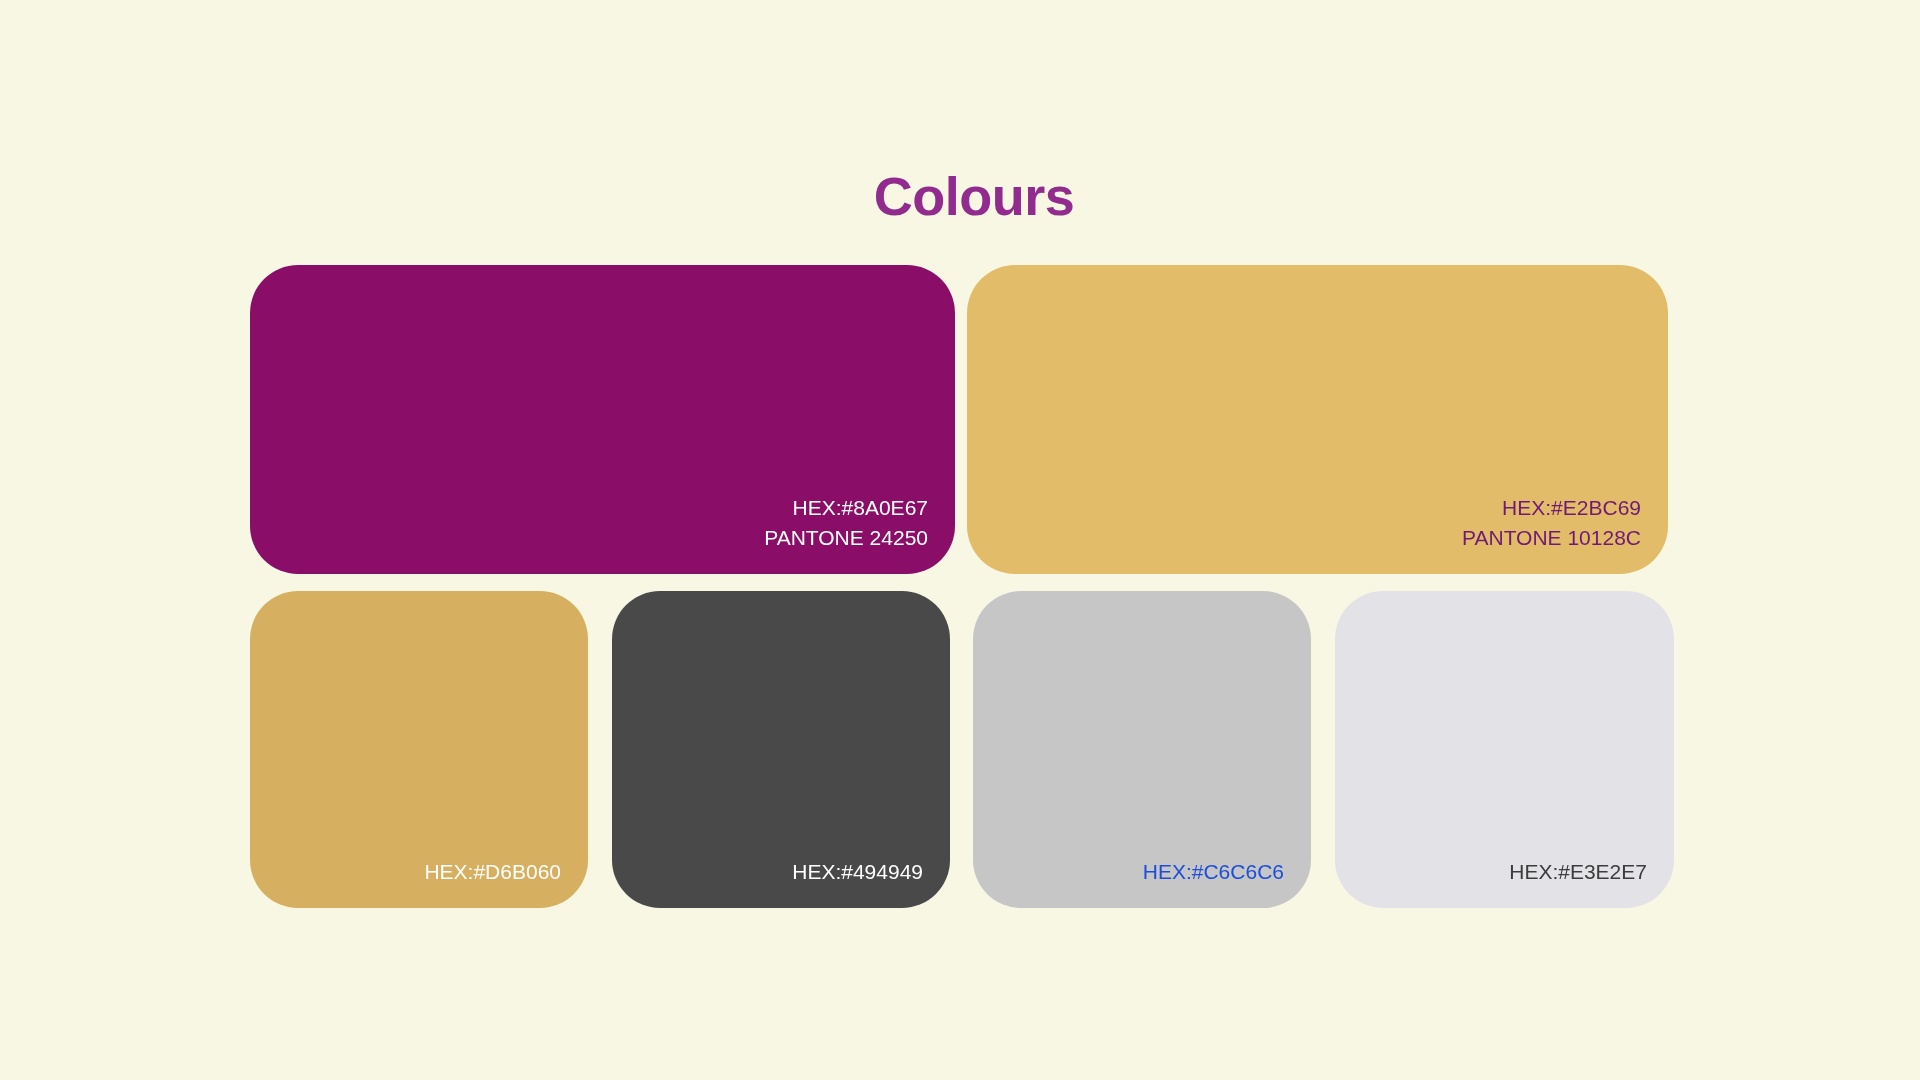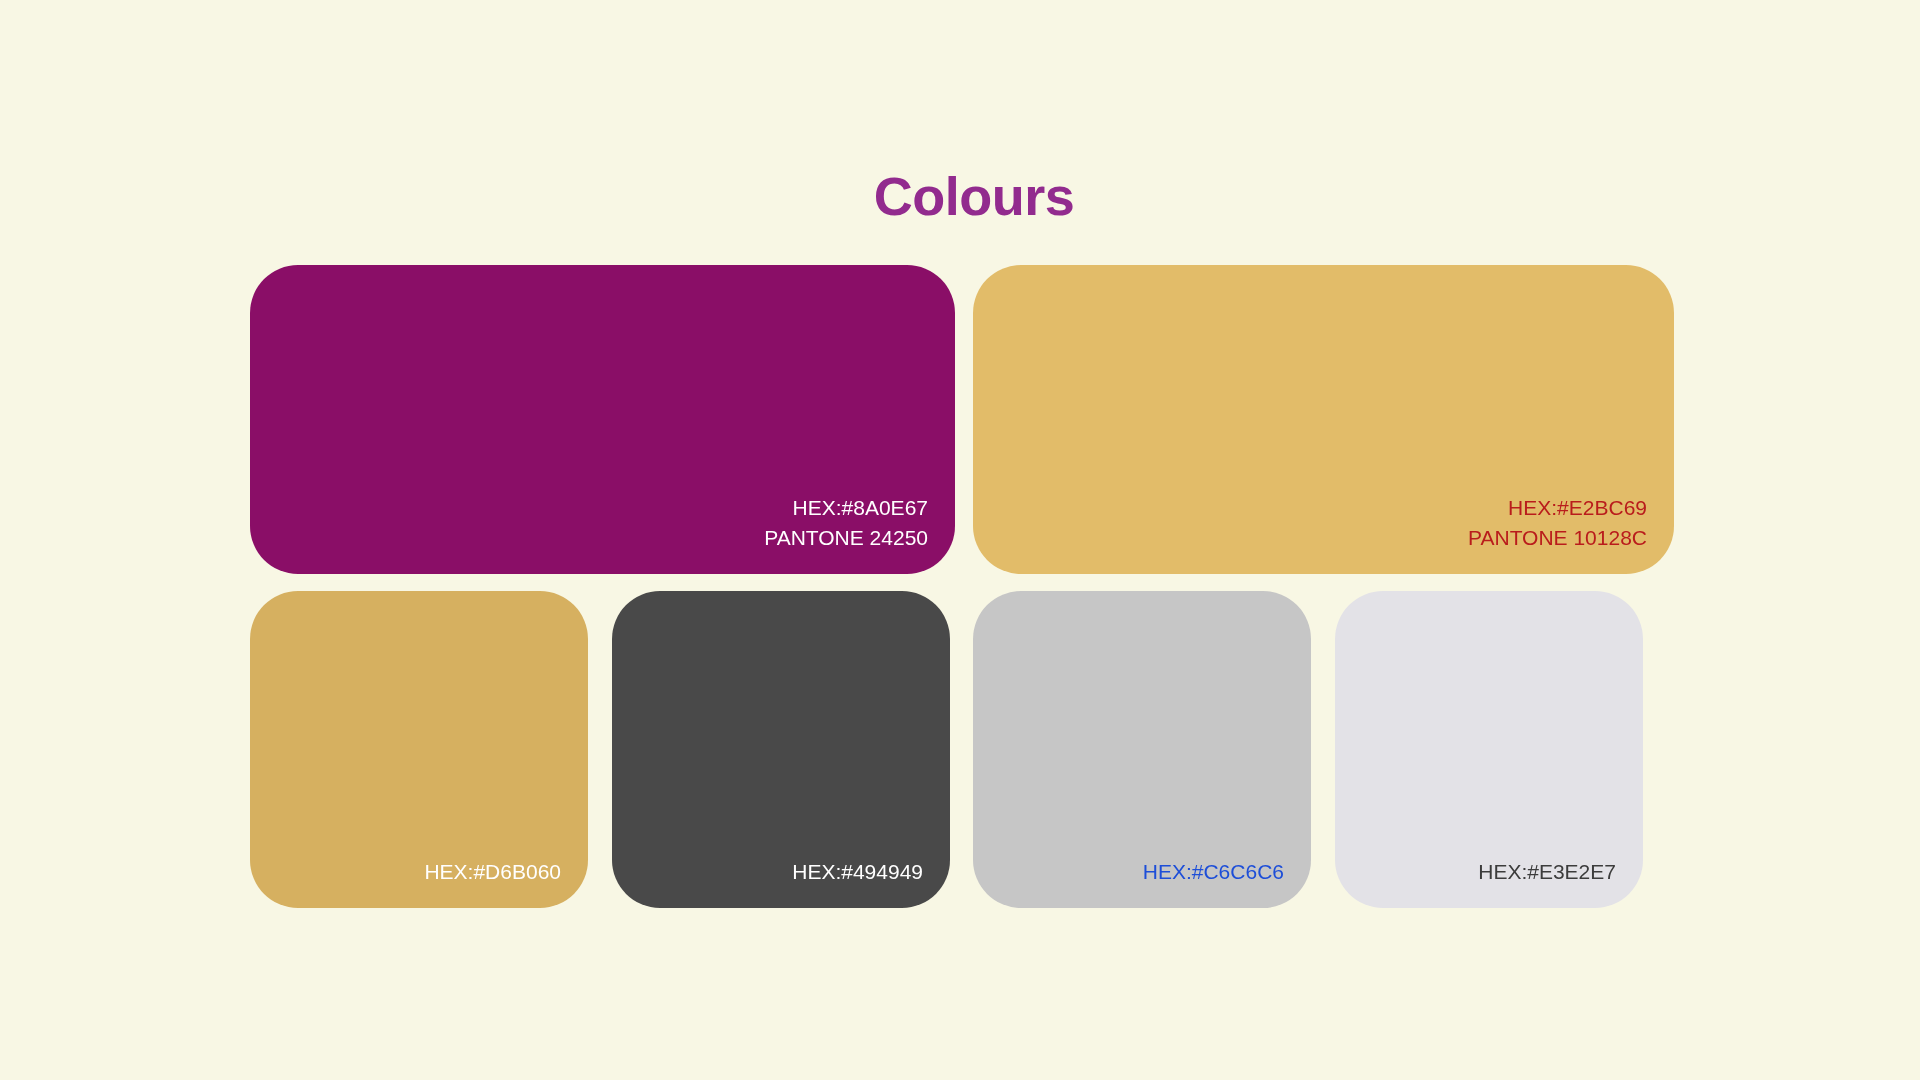--- a/index.html
+++ b/index.html
@@ -67,47 +67,47 @@
     text-align: right;
     line-height: 1.44;
   }
   .swatch-label {
     display: block;
     font-size: 21px;
     font-weight: normal;
     white-space: nowrap;
   }
   
-  .sw-purple { width: 705px; margin-right: 18px; }
+  .sw-purple { width: 705px; margin-right: 12px; }
   .sw-gold-lg { width: 701px; }
   
   .sw-gold-sm { width: 338px; margin-right: 24px; }
   .sw-dark    { width: 338px; margin-right: 23px; }
   .sw-grey    { width: 338px; margin-right: 24px; }
-  .sw-lav     { width: 308px; }
+  .sw-lav     { width: 339px; }
 </style>
 </head>
 <body style="background: rgb(248, 247, 228);">
 
 <div id="palette-page" style="background: rgb(248, 247, 228);">
 
   <div id="page-title" style="color: rgb(146, 43, 142); padding-left: 14px;">Colours</div>
 
   <div class="swatch-grid">
 
     <div class="swatch-row row-top">
 
       <div class="swatch sw-purple" style="background: rgb(138, 14, 103); color: rgb(255, 255, 255);">
         <div class="swatch-labels">
           <span class="swatch-label">HEX:#8A0E67</span>
           <span class="swatch-label">PANTONE 24250</span>
         </div>
       </div>
 
-      <div class="swatch sw-gold-lg" style="background: rgb(226, 188, 105); color: #b91c1c;">
+      <div class="swatch sw-gold-lg" style="background: rgb(226, 188, 105); color: #701a75;">
         <div class="swatch-labels">
           <span class="swatch-label">HEX:#E2BC69</span>
           <span class="swatch-label">PANTONE 10128C</span>
         </div>
       </div>
 
     </div>
 
     <div class="swatch-row row-bottom">
 

